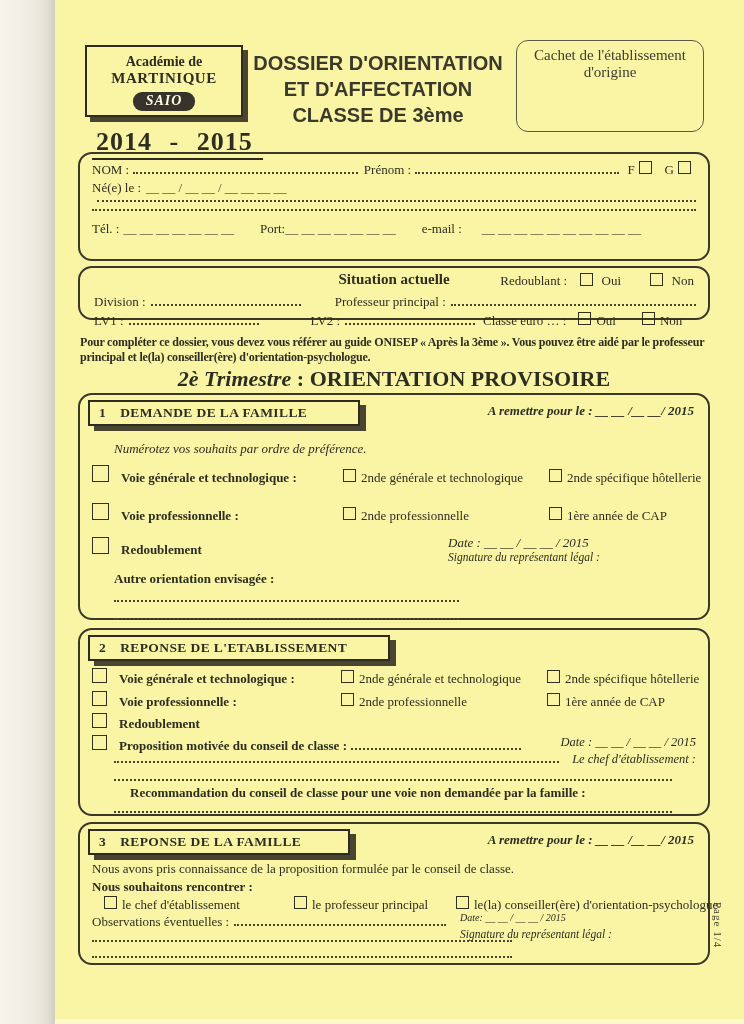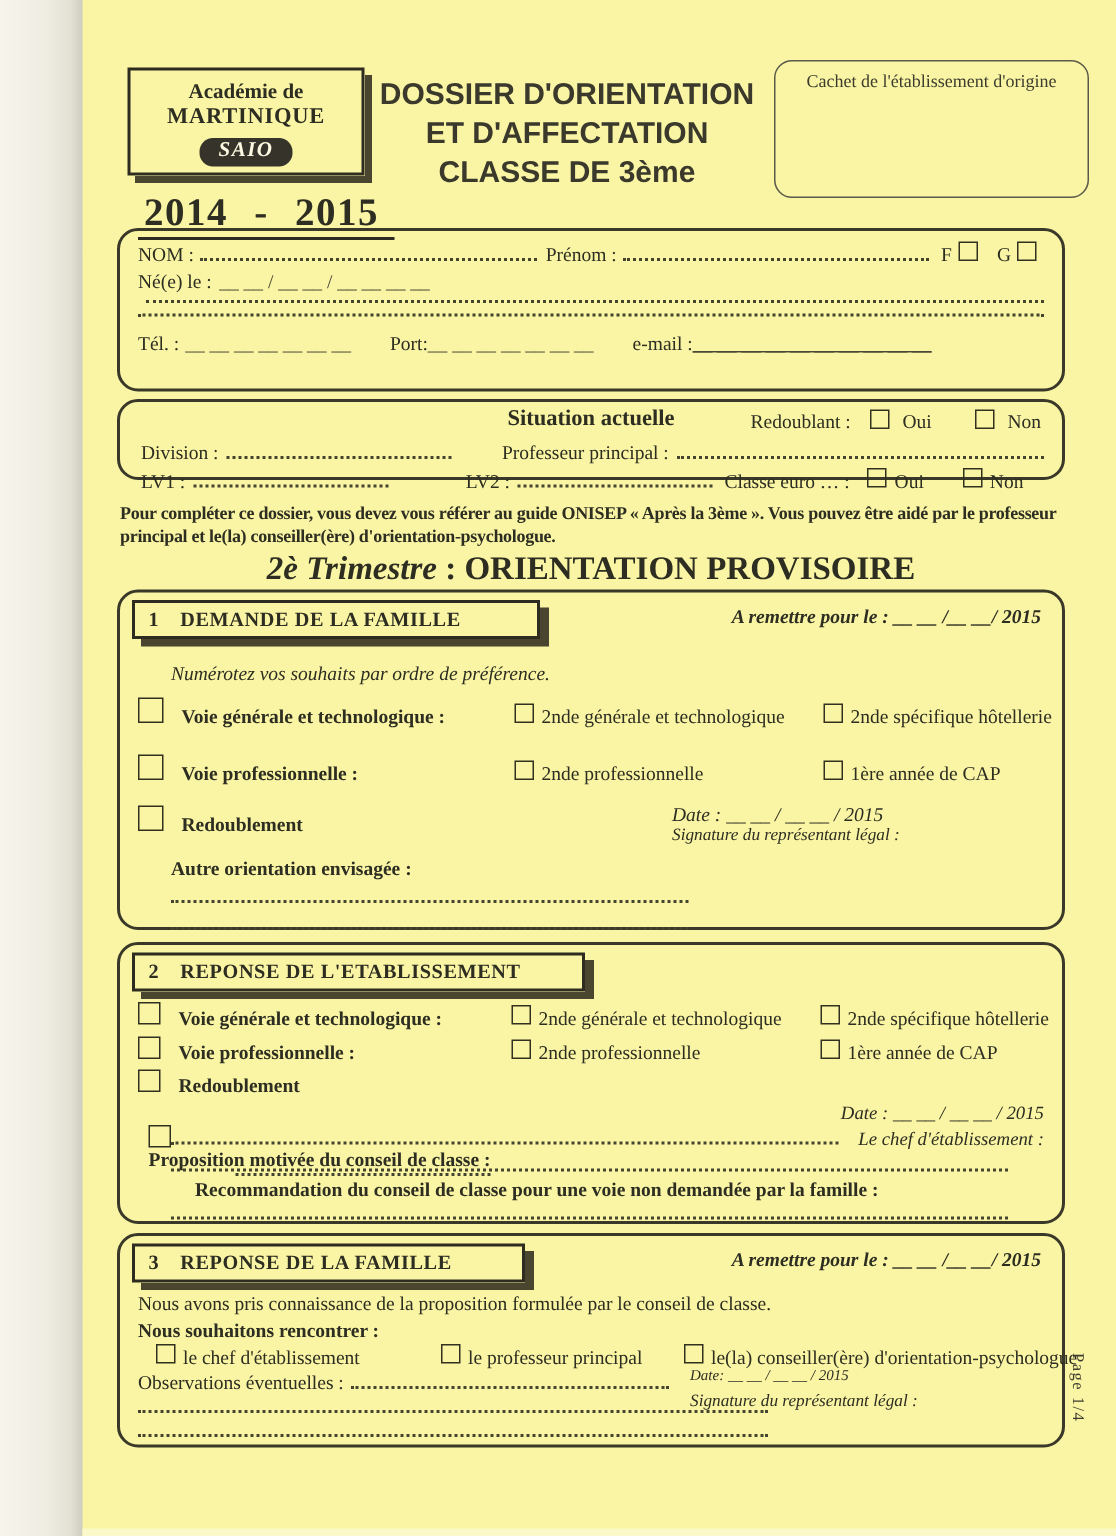--- a/index.html
+++ b/index.html
@@ -14,23 +14,23 @@
         border:2px solid #2e2c20;box-shadow:5px 5px 0 #49452f;text-align:center;
         padding-top:7px;box-sizing:border-box;}
   .academy-l1{font-weight:bold;font-size:14px;}
   .academy-l2{font-weight:bold;font-size:15px;letter-spacing:.5px;}
   .saio-pill{display:inline-block;margin-top:5px;background:#36342a;color:#fdf9e2;
         border-radius:9px;padding:1px 13px 2px;font-style:italic;font-weight:bold;
         font-size:14px;letter-spacing:1px;}
   .main-title{position:absolute;left:252px;top:50px;width:252px;text-align:center;
         font-family:"Liberation Sans", sans-serif;font-weight:bold;font-size:20px;
         line-height:26px;color:#3a392c;}
-  .stamp-box{position:absolute;left:516px;top:40px;width:210px;height:92px;
+  .stamp-box{position:absolute;left:516px;top:40px;width:188px;height:92px;
         border:1.5px solid #5a594a;border-radius:12px;text-align:center;
-        font-size:12px;padding-top:6px;box-sizing:border-box;color:#3c3b2e;}
+        font-size:15px;padding-top:6px;box-sizing:border-box;color:#3c3b2e;}
   .year{position:absolute;left:92px;top:127px;font-weight:bold;font-size:26px;
         letter-spacing:1px;word-spacing:10px;border-bottom:2px solid #2e2c20;
         padding:0 10px 1px 4px;}
 
   
   .fbox{position:absolute;border:2px solid #3a3828;border-radius:14px;box-sizing:border-box;}
   .row{display:flex;align-items:baseline;white-space:nowrap;}
   .dots{display:inline-block;border-bottom:2px dotted #45442f;height:1px;
         align-self:flex-end;margin-bottom:4px;}
   .cb{display:inline-block;width:11px;height:11px;border:1.5px solid #32301f;
@@ -119,21 +119,21 @@
     </div>
     <div class="row" style="margin-top:2px;">
       <span class="dots" style="flex:1;margin-bottom:4px;"></span>
     </div>
     <div class="row" style="margin-top:6px;">
       <span>Tél. :</span>
       <span style="margin-left:4px;color:#4a4935;">__ __ __ __ __ __ __</span>
       <span style="margin-left:26px;">Port:</span>
       <span style="color:#4a4935;">__ __ __ __ __ __ __</span>
       <span style="margin-left:26px;">e-mail :</span>
-      <span style="margin-left:0;color:#4a4935;text-decoration:underline;">__ __ __ __ __ __ __ __ __ __</span>
+      <span style="margin-left:20px;color:#4a4935;">__ __ __ __ __ __ __ __ __ __</span>
     </div>
   </div>
 
   <div class="fbox box-sit">
     <div class="sit-title">Situation actuelle</div>
     <div class="sit-redoublant">
       <span>Redoublant :</span>
       <span class="cb" style="margin-left:10px;"></span>
       <span>Oui</span>
       <span class="cb" style="margin-left:26px;"></span>
@@ -236,21 +236,21 @@
       <span class="opt" style="display:inline-block;width:188px;">2nde professionnelle</span>
       <span class="cb"></span>
       <span class="opt">1ère année de CAP</span>
     </div>
 
     <div class="abs row" style="left:12px;top:83px;">
       <span class="cb" style="width:13px;height:13px;"></span>
       <span class="b" style="margin-left:7px;font-size:13px;">Redoublement</span>
     </div>
 
-    <div class="abs row" style="left:12px;top:120px;flex-direction:column;">
+    <div class="abs row" style="left:12px;top:105px;">
       <span class="cb" style="width:13px;height:13px;"></span>
       <span class="b" style="margin-left:7px;font-size:13px;">Proposition motivée du conseil de classe :</span>
       <span class="dots" style="width:170px;margin:0 0 4px 4px;"></span>
     </div>
     <div class="abs it" style="right:12px;top:105px;font-size:12.5px;">
       <span>Date :</span>
       <span>__ __ / __ __ / 2015</span>
     </div>
 
     <span class="dots abs" style="left:34px;top:130px;width:445px;"></span>

